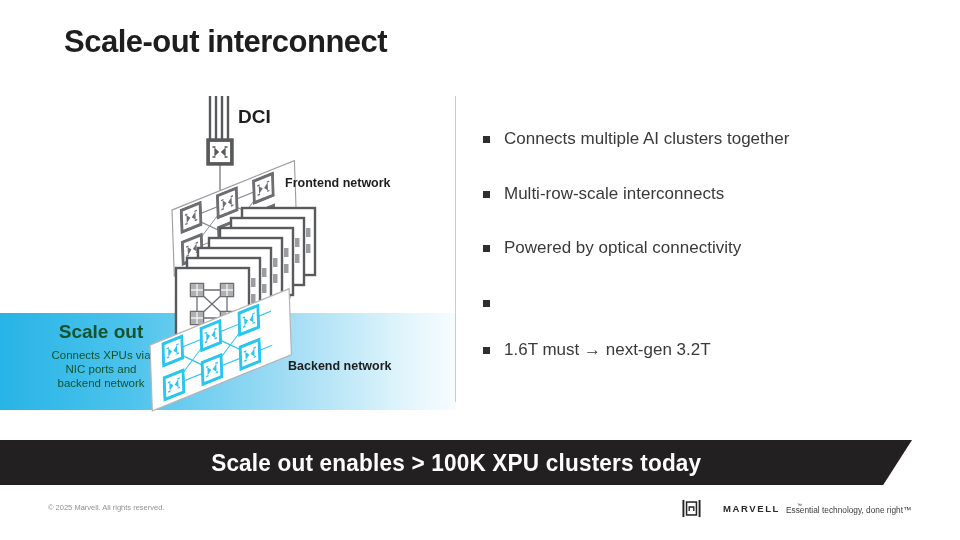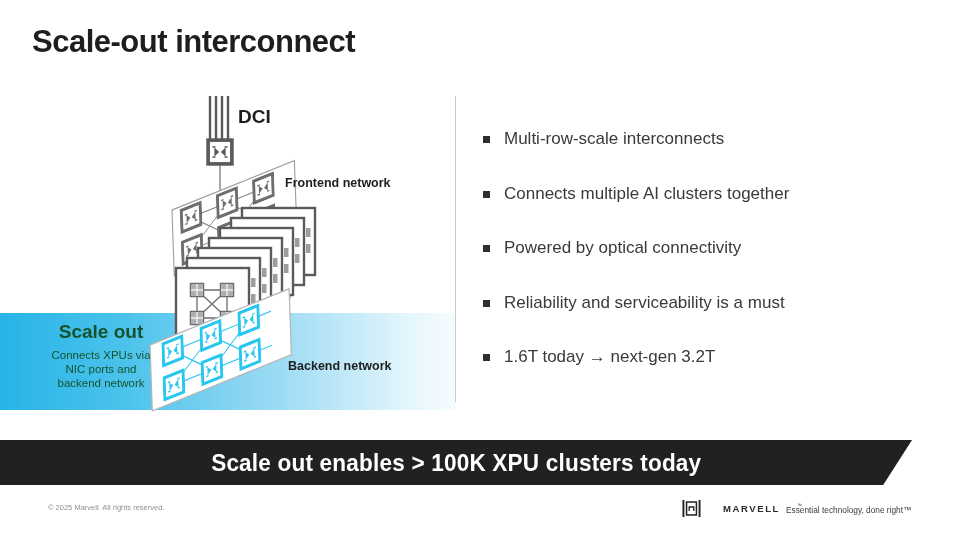--- a/index.html
+++ b/index.html
@@ -1,21 +1,21 @@
 <!DOCTYPE html>
 <html><head>
 <meta charset="utf-8">
 <style>
   html,body { margin:0; padding:0; background:#e8e8e8; }
   .slide {
     position:relative; width:960px; height:540px; background:#ffffff;
     font-family:"Liberation Sans", sans-serif; overflow:hidden; margin:0 auto;
   }
   .title {
-    position:absolute; left:32px; top:24px; margin:0;
+    position:absolute; left:64px; top:24px; margin:0;
     font-size:31px; font-weight:700; color:#1e1e1e; letter-spacing:-0.5px;
   }
   
   .band {
     position:absolute; left:0; top:313px; width:456px; height:97px;
     background:linear-gradient(90deg,#27b4e6 0%,#4cc3ec 28%,#9fdcf4 62%,#e4f6fc 90%,#f7fcfe 100%);
   }
   .callout { position:absolute; left:12px; top:321px; width:178px; text-align:center; color:#14532d; }
   .callout-heading { font-size:19px; font-weight:700; margin-bottom:5px; }
   .callout-line { font-size:11.5px; line-height:14px; }
@@ -162,37 +162,36 @@
 
   <div class="diagram-label" id="lbl-dci">DCI</div>
   <div class="diagram-label" id="lbl-frontend">Frontend network</div>
   <div class="diagram-label" id="lbl-backend">Backend network</div>
 
   <div class="divider"></div>
 
   <ul class="bullets">
     <li>
       <span class="bullet-sq"></span>
+      <span>Connects multiple AI clusters together</span>
+    </li>
+    <li>
+      <span class="bullet-sq"></span>
       <span>Multi-row-scale interconnects</span>
     </li>
     <li>
       <span class="bullet-sq"></span>
-      <span>Connects multiple AI clusters together</span>
-    </li>
-    <li>
-      <span class="bullet-sq"></span>
       <span>Powered by optical connectivity</span>
     </li>
     <li>
       <span class="bullet-sq"></span>
-      <span>Reliability and serviceability is a must</span>
-    </li>
-    <li>
-      <span class="bullet-sq"></span>
-      <span>1.6T today → next-gen 3.2T</span>
+    </li>
+    <li>
+      <span class="bullet-sq"></span>
+      <span>1.6T must → next-gen 3.2T</span>
     </li>
   </ul>
 
   <div class="banner">
     <span class="banner-text">Scale out enables &gt; 100K XPU clusters today</span>
   </div>
 
   <div class="footer-copy">© 2025 Marvell. All rights reserved.</div>
 
   <div class="footer-brand">

